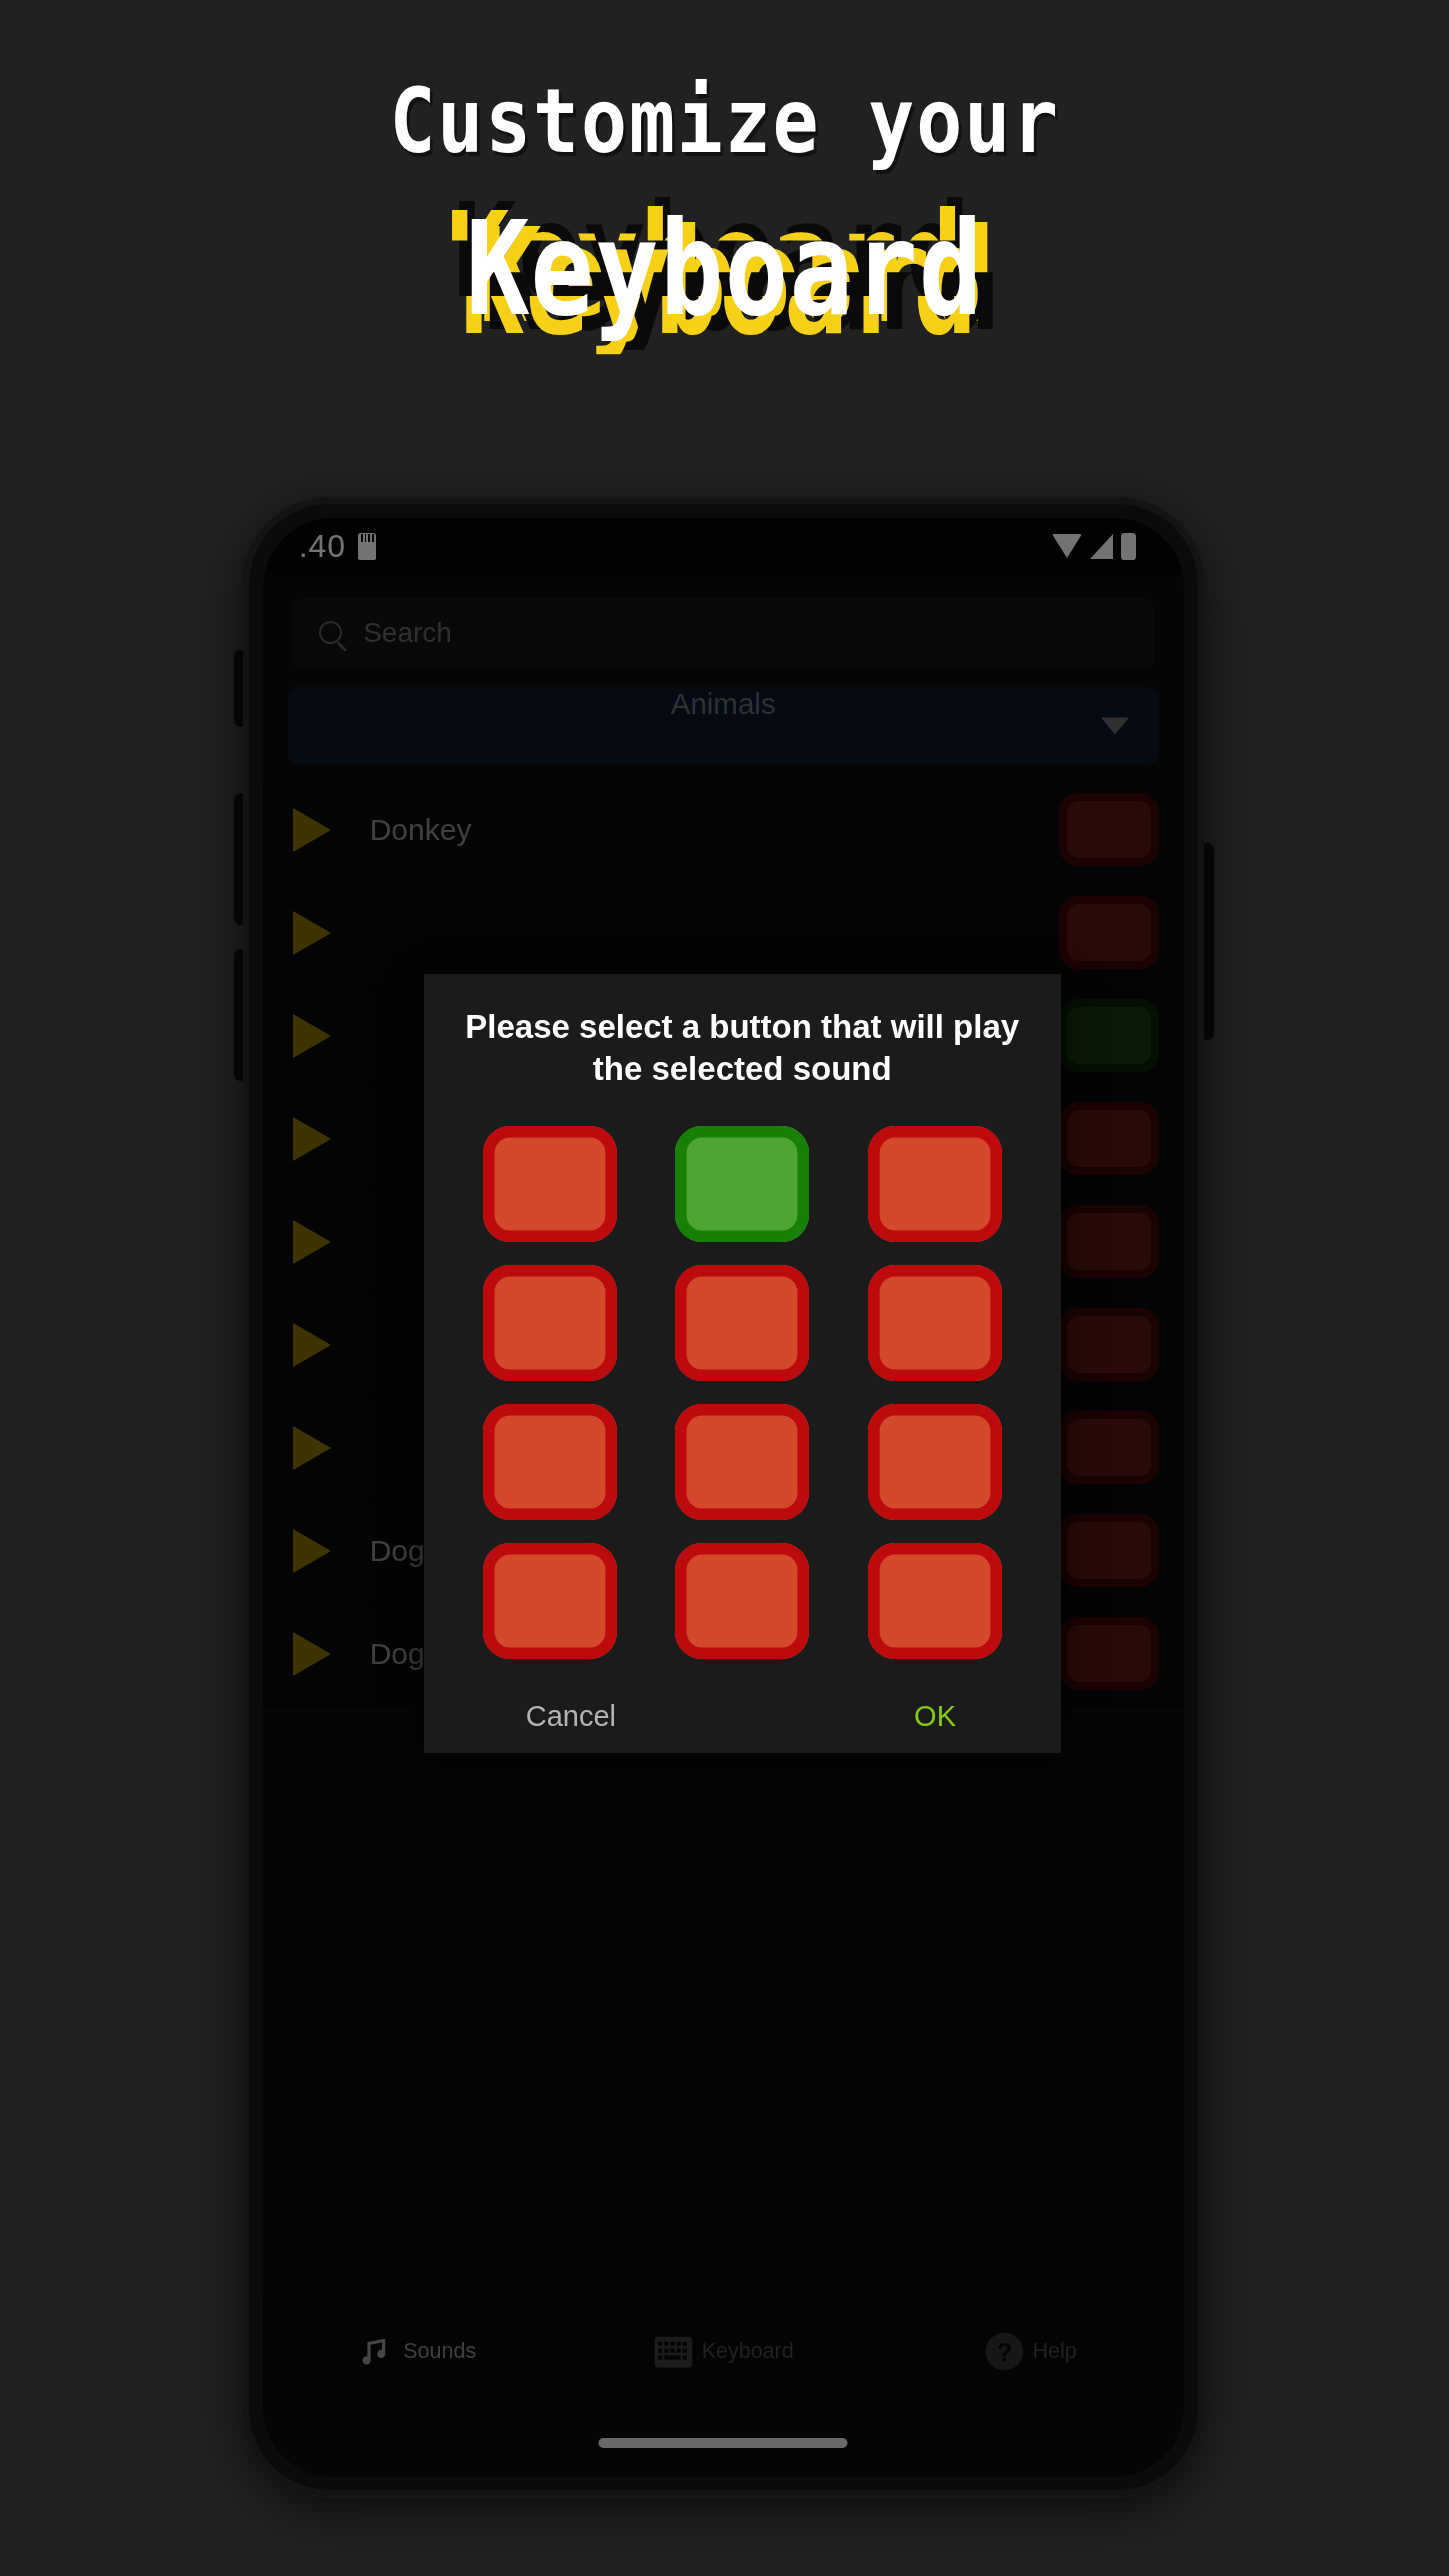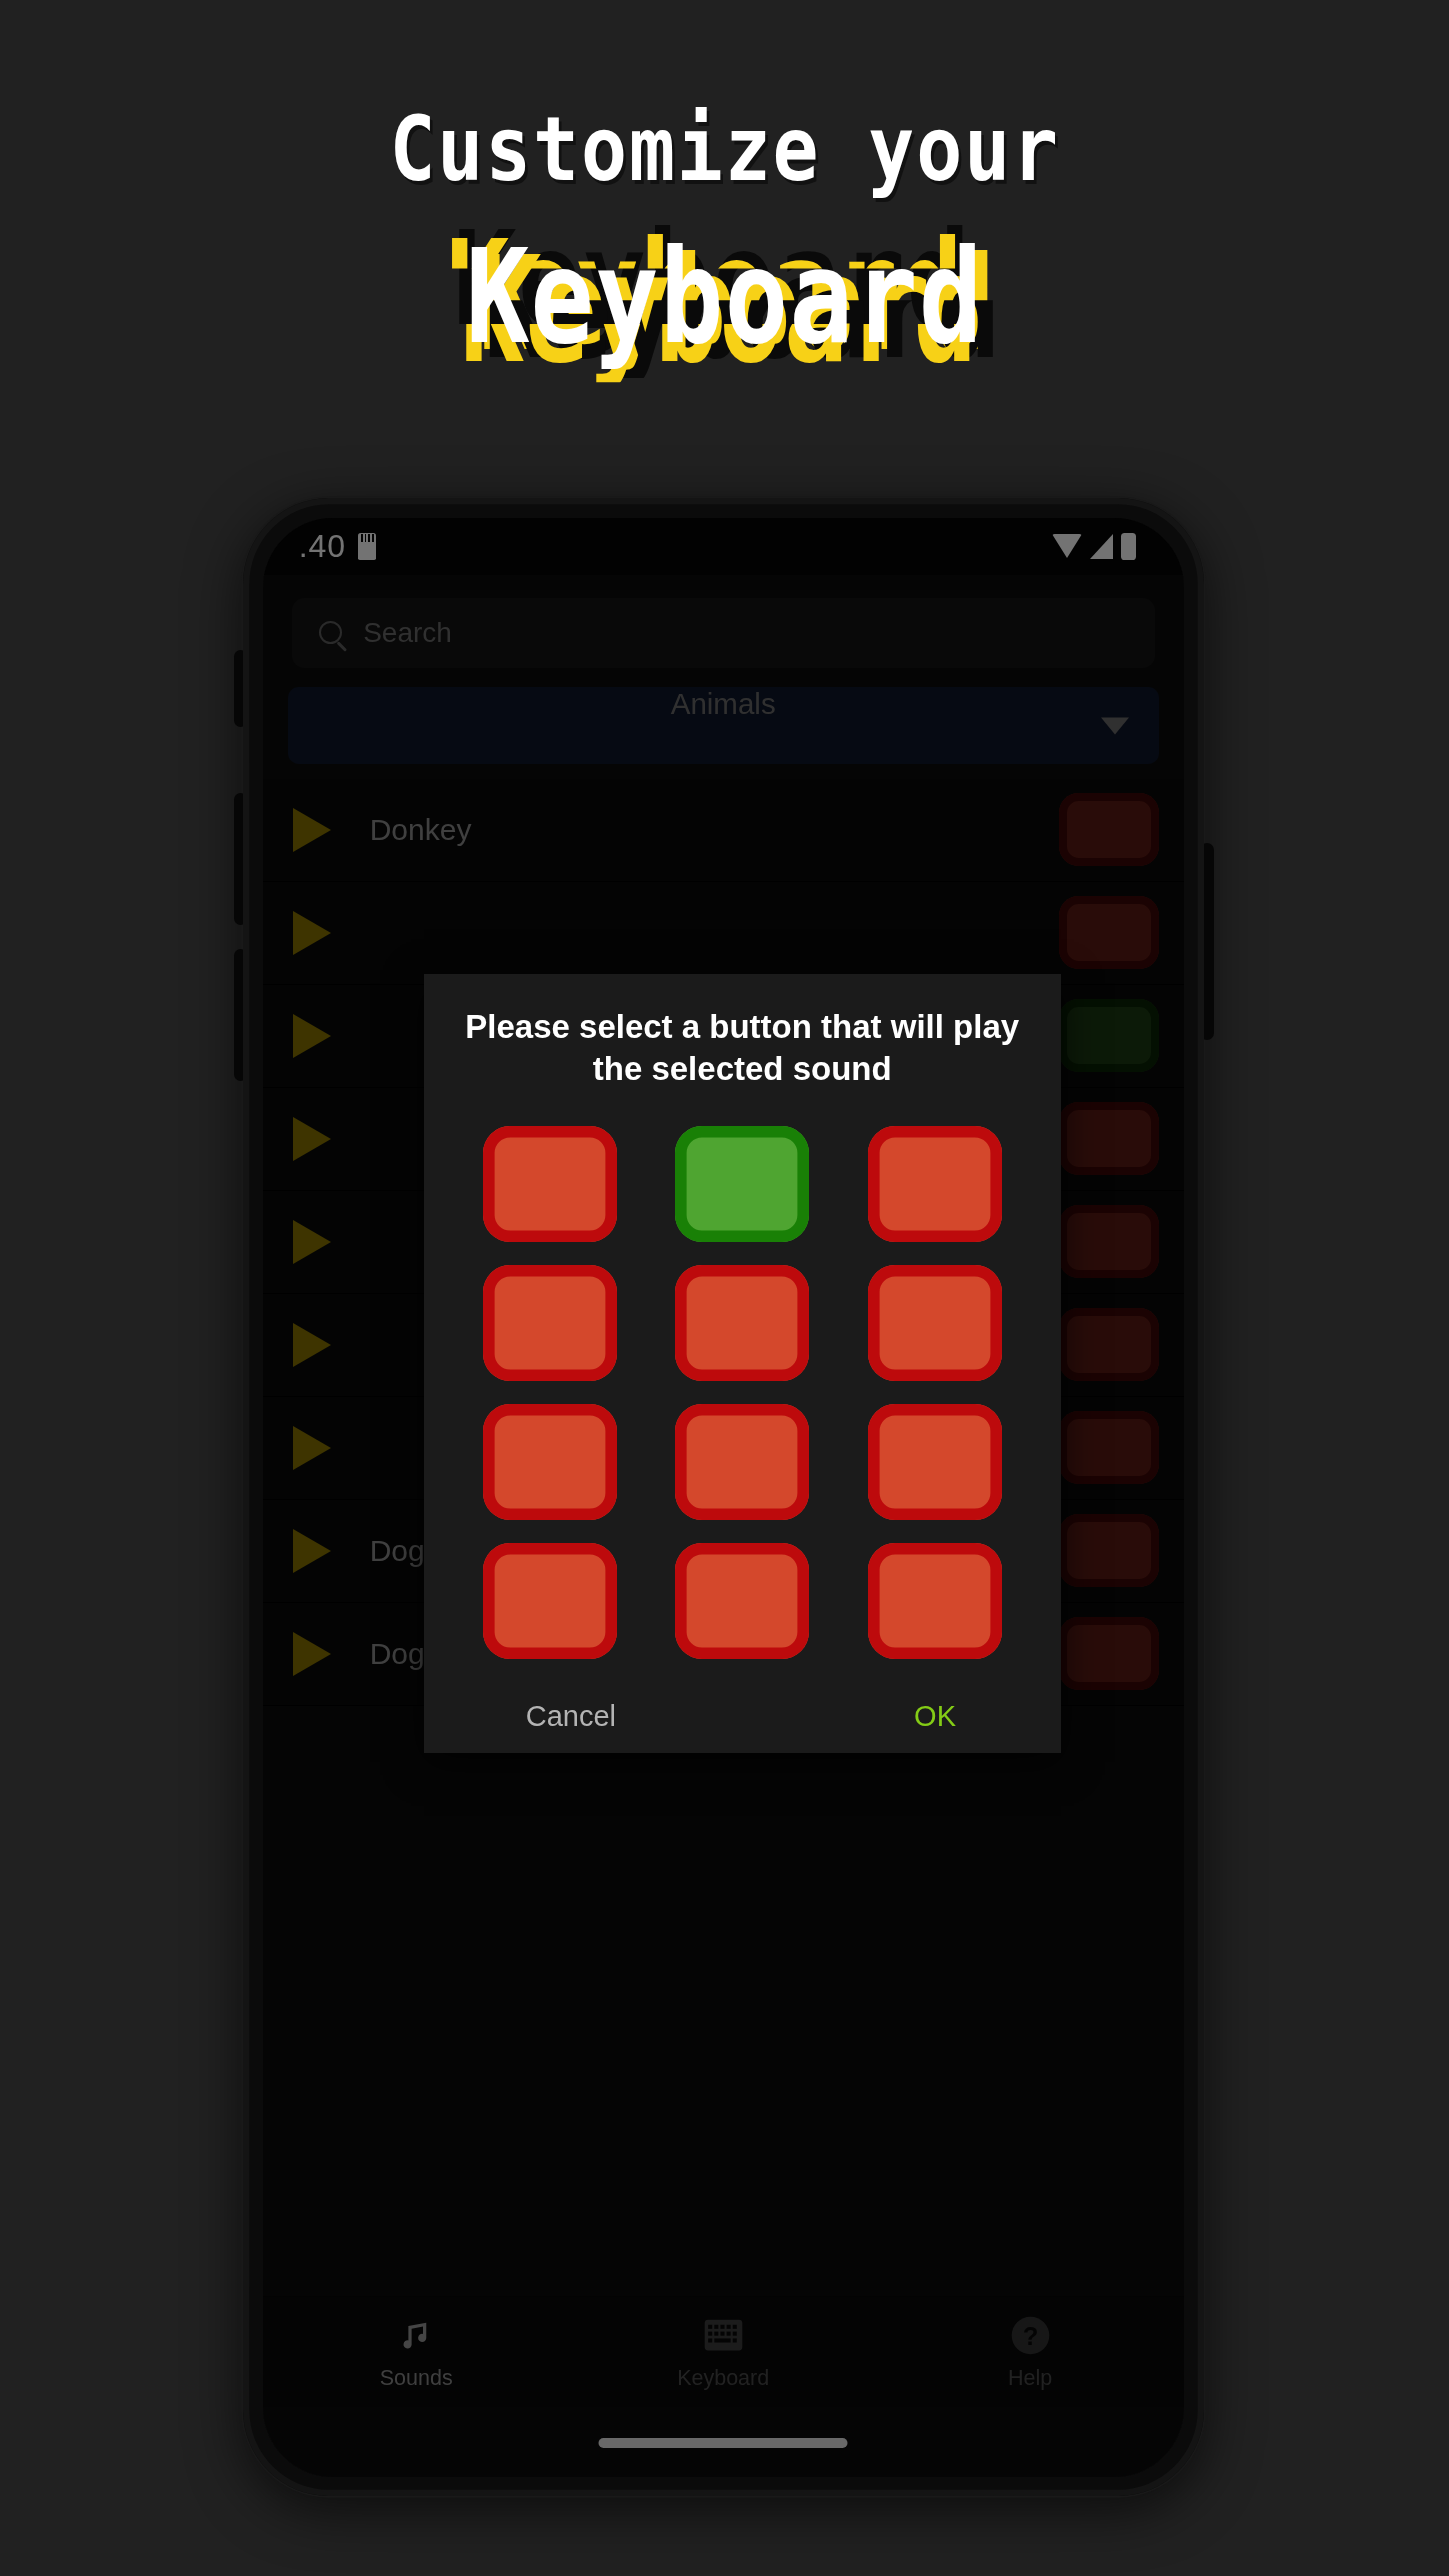--- a/index.html
+++ b/index.html
@@ -14,21 +14,21 @@
     width: 1449px; height: 2576px;
     background: #212121;
   }
 
   
   .hero {
     position: absolute;
     top: 0; left: 0; width: 1449px; height: 474px;
     display: flex; flex-direction: column;
     align-items: center; justify-content: flex-start;
-    padding-top: 106px;
+    padding-top: 78px;
   }
   .hero-line1 {
     font-family: "DejaVu Sans Mono", monospace;
     font-weight: bold;
     font-size: 75px;
     letter-spacing: 1.8px;
     color: #ffffff;
     text-shadow: 2.7px 2.7px 0 #111111;
     line-height: 1;
     transform: scaleY(1.18) scaleX(1.02);
@@ -205,21 +205,21 @@
 
   
   .bottomnav {
     position: absolute; bottom: 70px; left: 0; width: 100%;
     height: 111px;
     background: #0a0a0a;
     display: flex; align-items: center;
     border-top: 1.8px solid #070707;
   }
   .nav-item {
-    flex: 1; display: flex; flex-direction: column;
+    flex: 1; display: flex; flex-direction: row;
     align-items: center; justify-content: center; gap: 8px;
   }
   .nav-label { font-size: 21.5px; color: #4b4b4b; }
   .nav-item.active .nav-label { color: #8c8c8c; }
   .nav-ico { height: 45px; display:flex; align-items:center; justify-content:center; }
   .nav-ico svg { display: block; }
 
   .home-indicator {
     position: absolute; bottom: 29px; left: 50%;
     transform: translateX(-50%);

